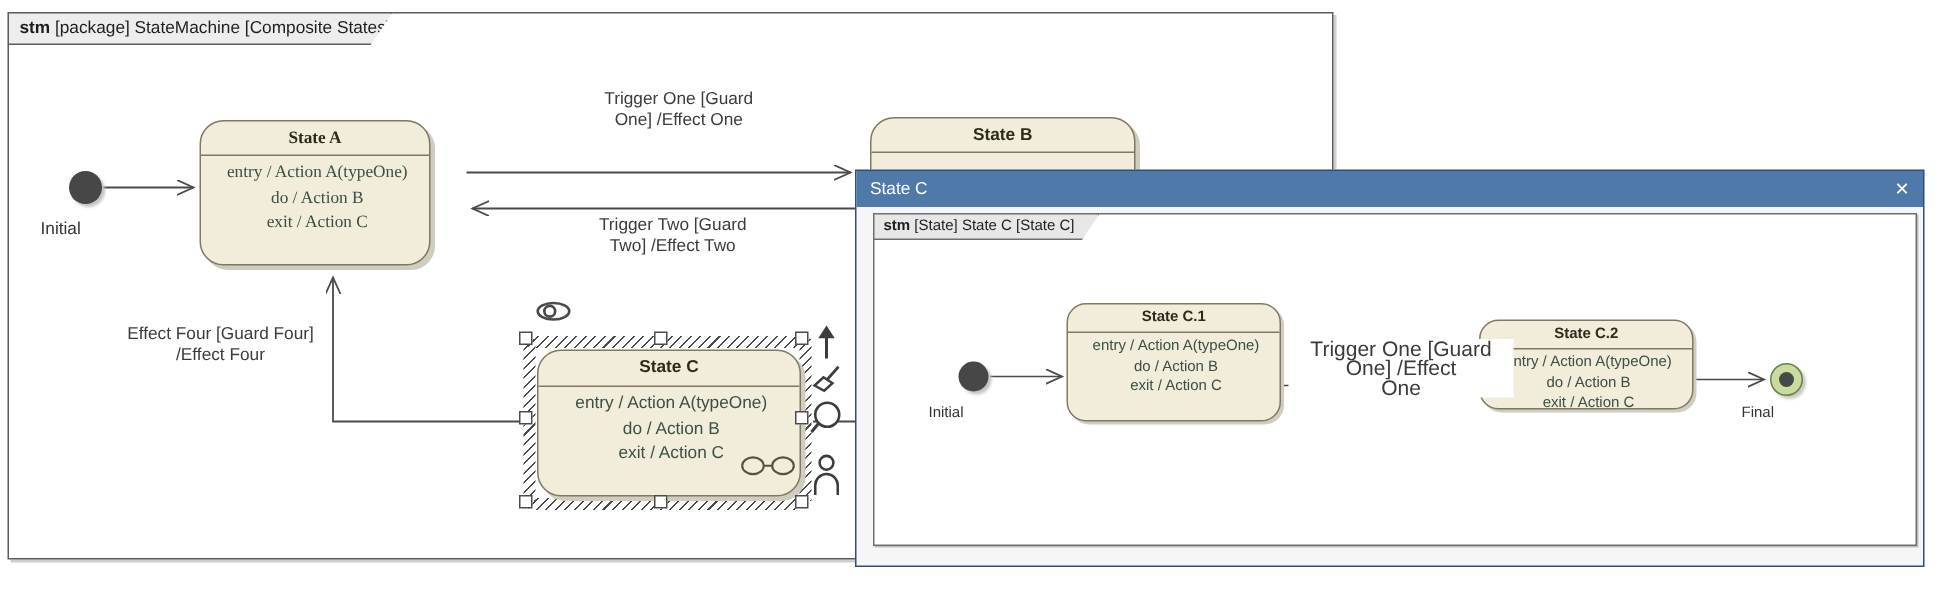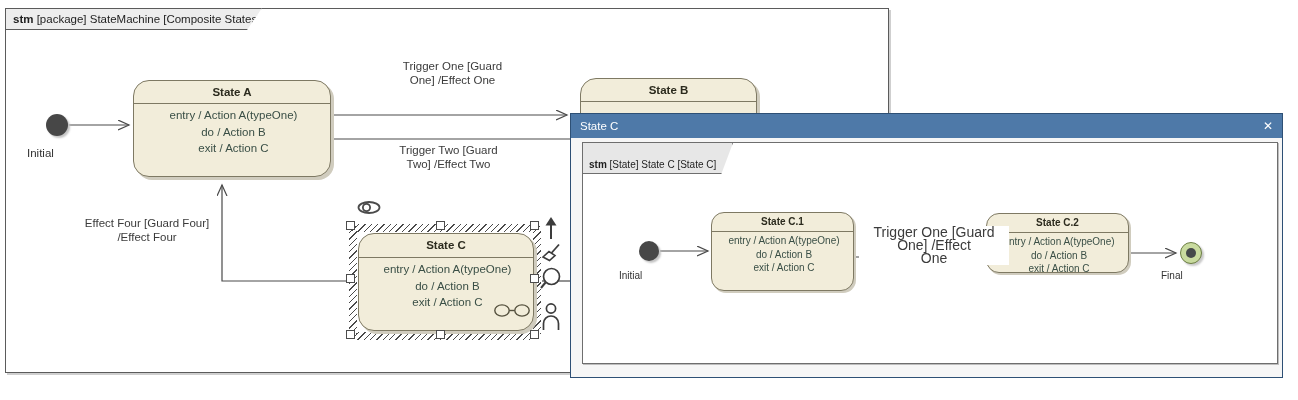--- a/index.html
+++ b/index.html
@@ -45,21 +45,21 @@
   
   .window{position:absolute;left:570px;top:113px;width:713px;height:265px;background:#f6f6f6;
           border:1px solid #2e5075;box-sizing:border-box;z-index:10;}
   .titlebar{position:absolute;left:0;top:0;width:100%;height:24px;background:#4e79a8;
             display:flex;align-items:center;justify-content:space-between;box-sizing:border-box;
             padding:0 9px;color:#fff;font-size:11.5px;}
   .titlebar .close{cursor:default;font-size:12px;line-height:12px;color:#fff;}
   .win-frame{position:absolute;left:11px;top:28px;width:696px;height:222px;background:#fff;
              border:1px solid #6e6e6e;box-shadow:1px 1px 0 #bdbdbd;box-sizing:border-box;z-index:1;}
   .win-tab{position:absolute;left:11px;top:28px;background:#e7e7e7;border:1px solid #6e6e6e;
-           color:#1e1e1e;font-size:10px;line-height:12px;padding:16px 16px 2px 6px;box-sizing:border-box;
+           color:#1e1e1e;font-size:10px;line-height:12px;padding:2px 16px 2px 6px;box-sizing:border-box;
            clip-path:polygon(0 0,100% 0,calc(100% - 12px) 100%,0 100%);white-space:nowrap;z-index:2;}
 </style>
 </head>
 <body>
 
 <div id="canvas">
 
   <div class="diagram-frame" style="left:5px;top:8px;width:882px;height:363px;"></div>
   <div class="frame-tab" style="left:5px;top:8px;width:257px;height:22px;z-index:2;"><b>stm</b><span> [package] StateMachine [Composite States]</span></div>
 
@@ -72,21 +72,21 @@
     <path d="M68,125 H129" fill="none" stroke="#4a4a4a" stroke-width="1.2" marker-end="url(#arrowOpen)"></path>
     <path d="M311,115 H567" fill="none" stroke="#4a4a4a" stroke-width="1.2" marker-end="url(#arrowOpen)"></path>
     <path d="M571,139 H315" fill="none" stroke="#4a4a4a" stroke-width="1.2" marker-end="url(#arrowOpen)"></path>
     <path d="M350,281 H222 V185" fill="none" stroke="#4a4a4a" stroke-width="1.2" marker-end="url(#arrowOpen)"></path>
     <path d="M542,281 H571" fill="none" stroke="#4a4a4a" stroke-width="1.2"></path>
   </svg>
 
   <div class="initial-node" style="left:46px;top:114px;width:22px;height:22px;"></div>
   <div class="node-label" style="left:27px;top:147px;width:60px;">Initial</div>
 
-  <div class="state" style="left:133px;top:80px;width:198px;height:97px;">
+  <div class="state" style="left:133px;top:80px;width:154px;height:97px;font-family:Liberation Serif, serif;">
     <div class="title">State A</div>
     <div class="body">
       <div>entry / Action A(typeOne)</div>
       <div>do / Action B</div>
       <div>exit / Action C</div>
     </div>
   </div>
 
   <div class="state" style="left:580px;top:78px;width:177px;height:97px;">
     <div class="title">State B</div>
@@ -167,21 +167,21 @@
 
     <svg width="713" height="265" style="z-index:2;">
       <path d="M89,137 H137" fill="none" stroke="#4a4a4a" stroke-width="1.1" marker-end="url(#arrowOpen)"></path>
       <path d="M283,143 H412" fill="none" stroke="#4a4a4a" stroke-width="1.1" marker-end="url(#arrowOpen)"></path>
       <path d="M558,139 H605" fill="none" stroke="#4a4a4a" stroke-width="1.1" marker-end="url(#arrowOpen)"></path>
     </svg>
 
     <div class="initial-node" style="left:68px;top:127px;width:20px;height:20px;"></div>
     <div class="node-label" style="left:48px;top:156px;width:60px;font-size:10px;">Initial</div>
 
-    <div class="state small" style="left:140px;top:98px;width:143px;height:79px;">
+    <div class="state small" style="left:140px;top:88px;width:143px;height:79px;">
       <div class="title">State C.1</div>
       <div class="body">
         <div>entry / Action A(typeOne)</div>
         <div>do / Action B</div>
         <div>exit / Action C</div>
       </div>
     </div>
 
     <div class="state small" style="left:415px;top:99px;width:143px;height:60px;">
       <div class="title">State C.2</div>

